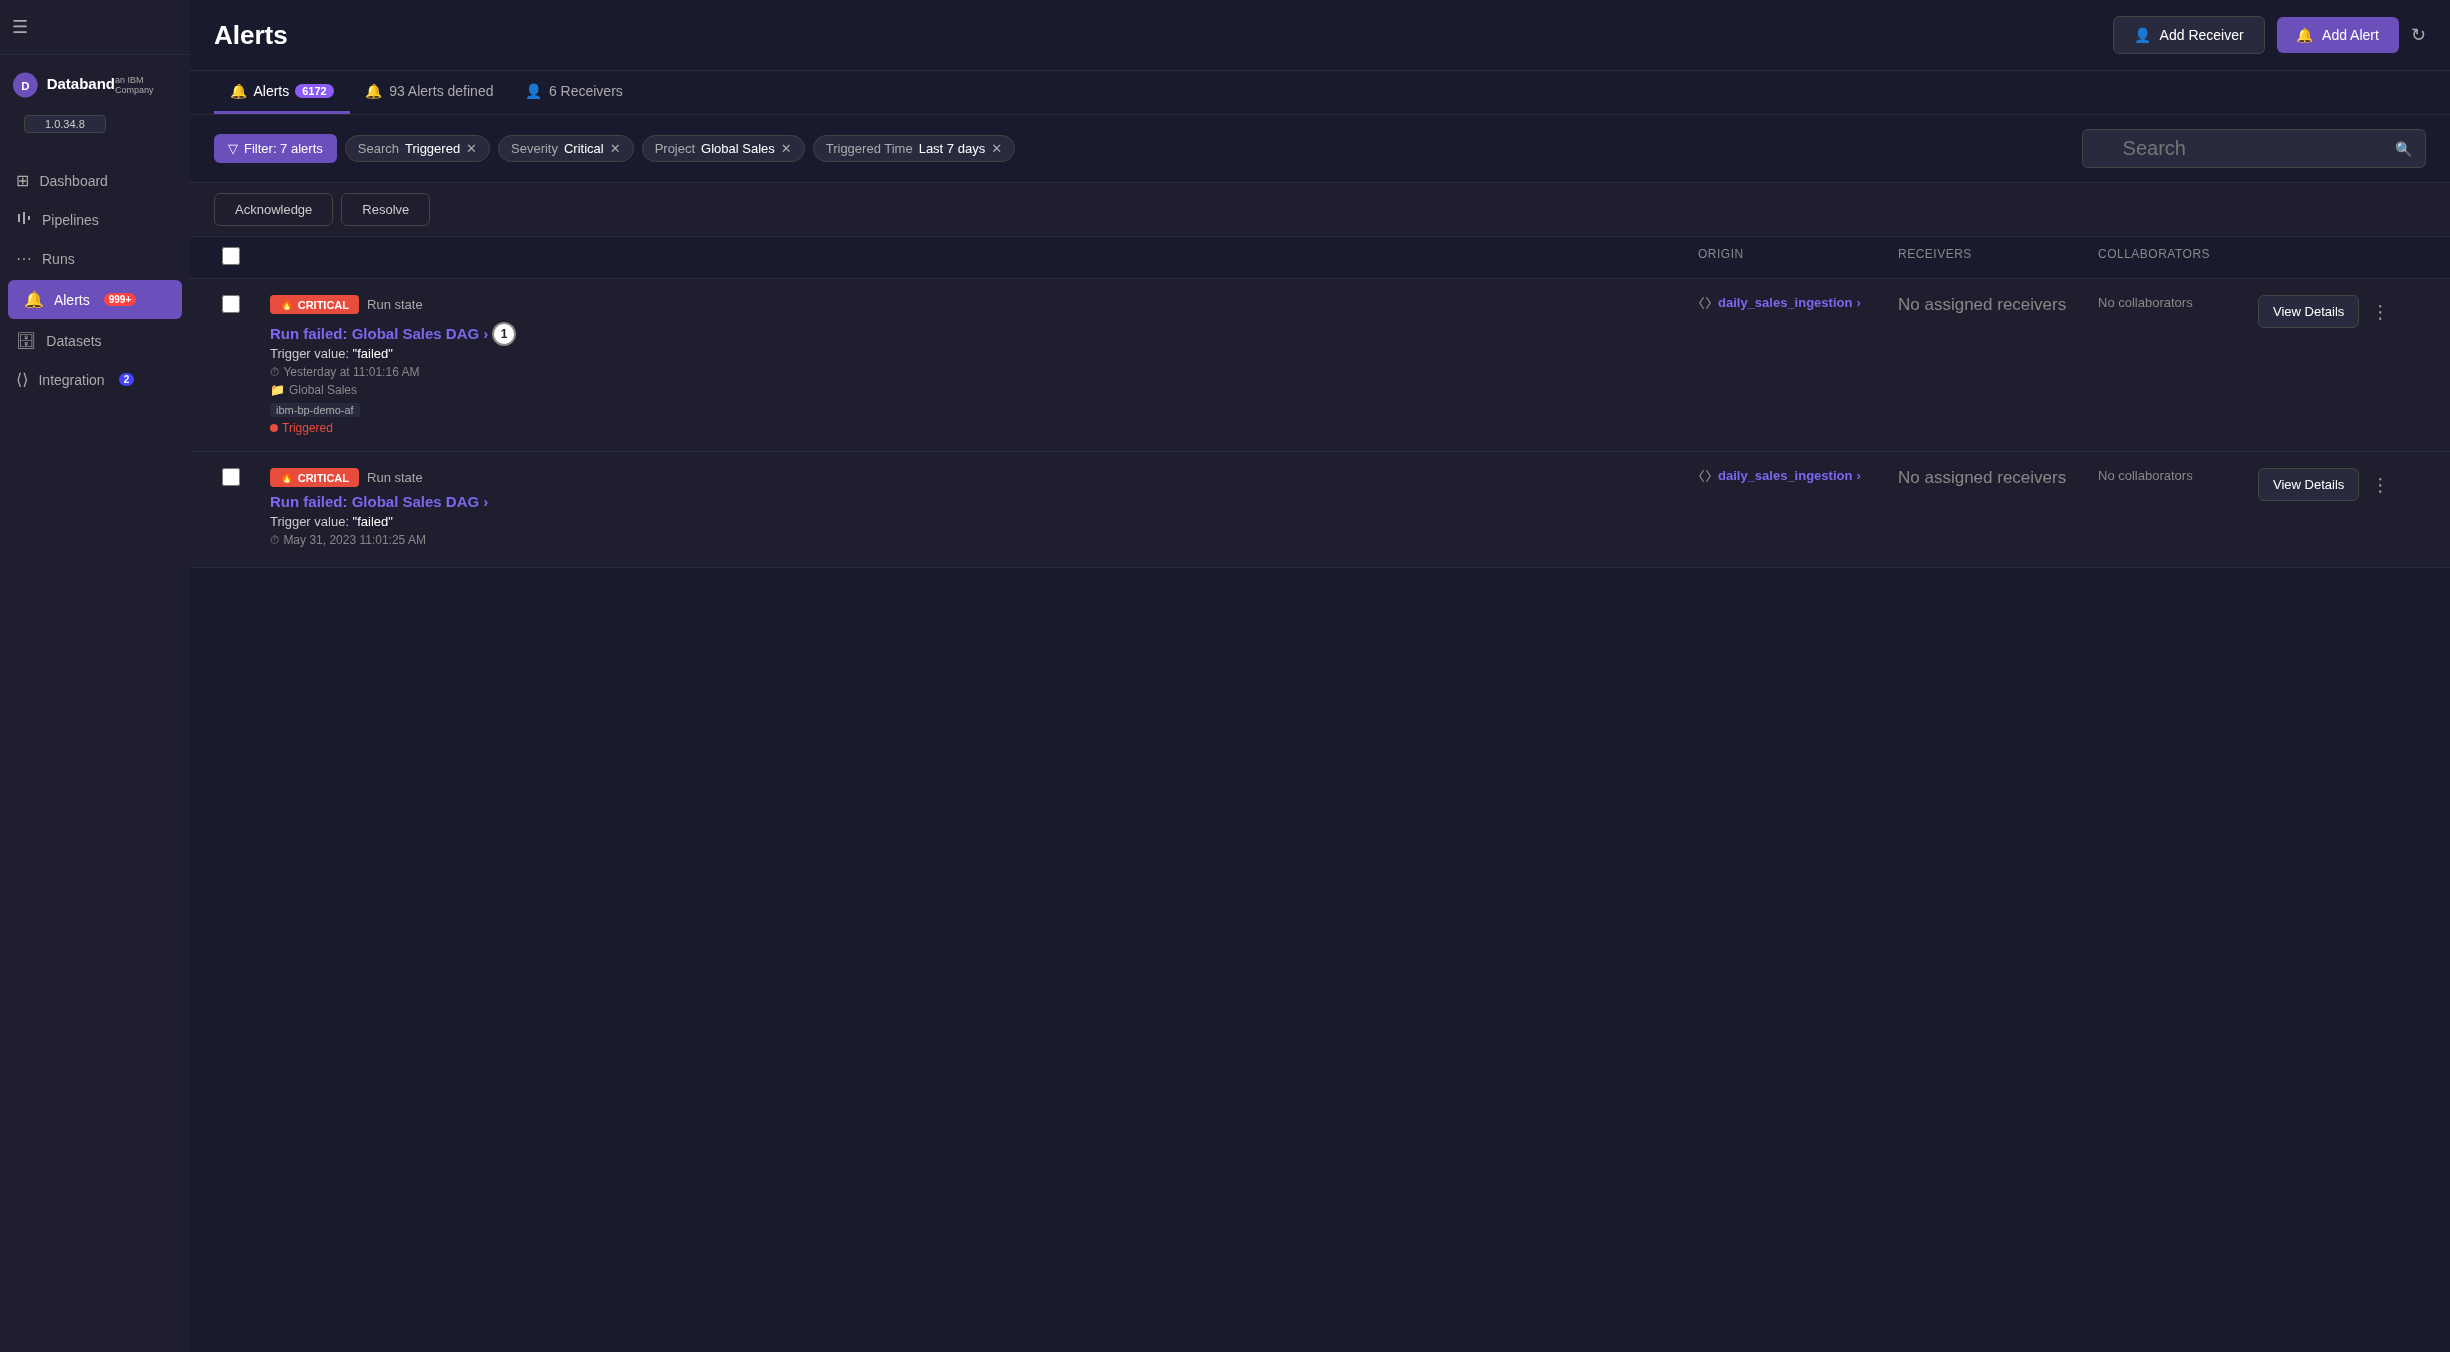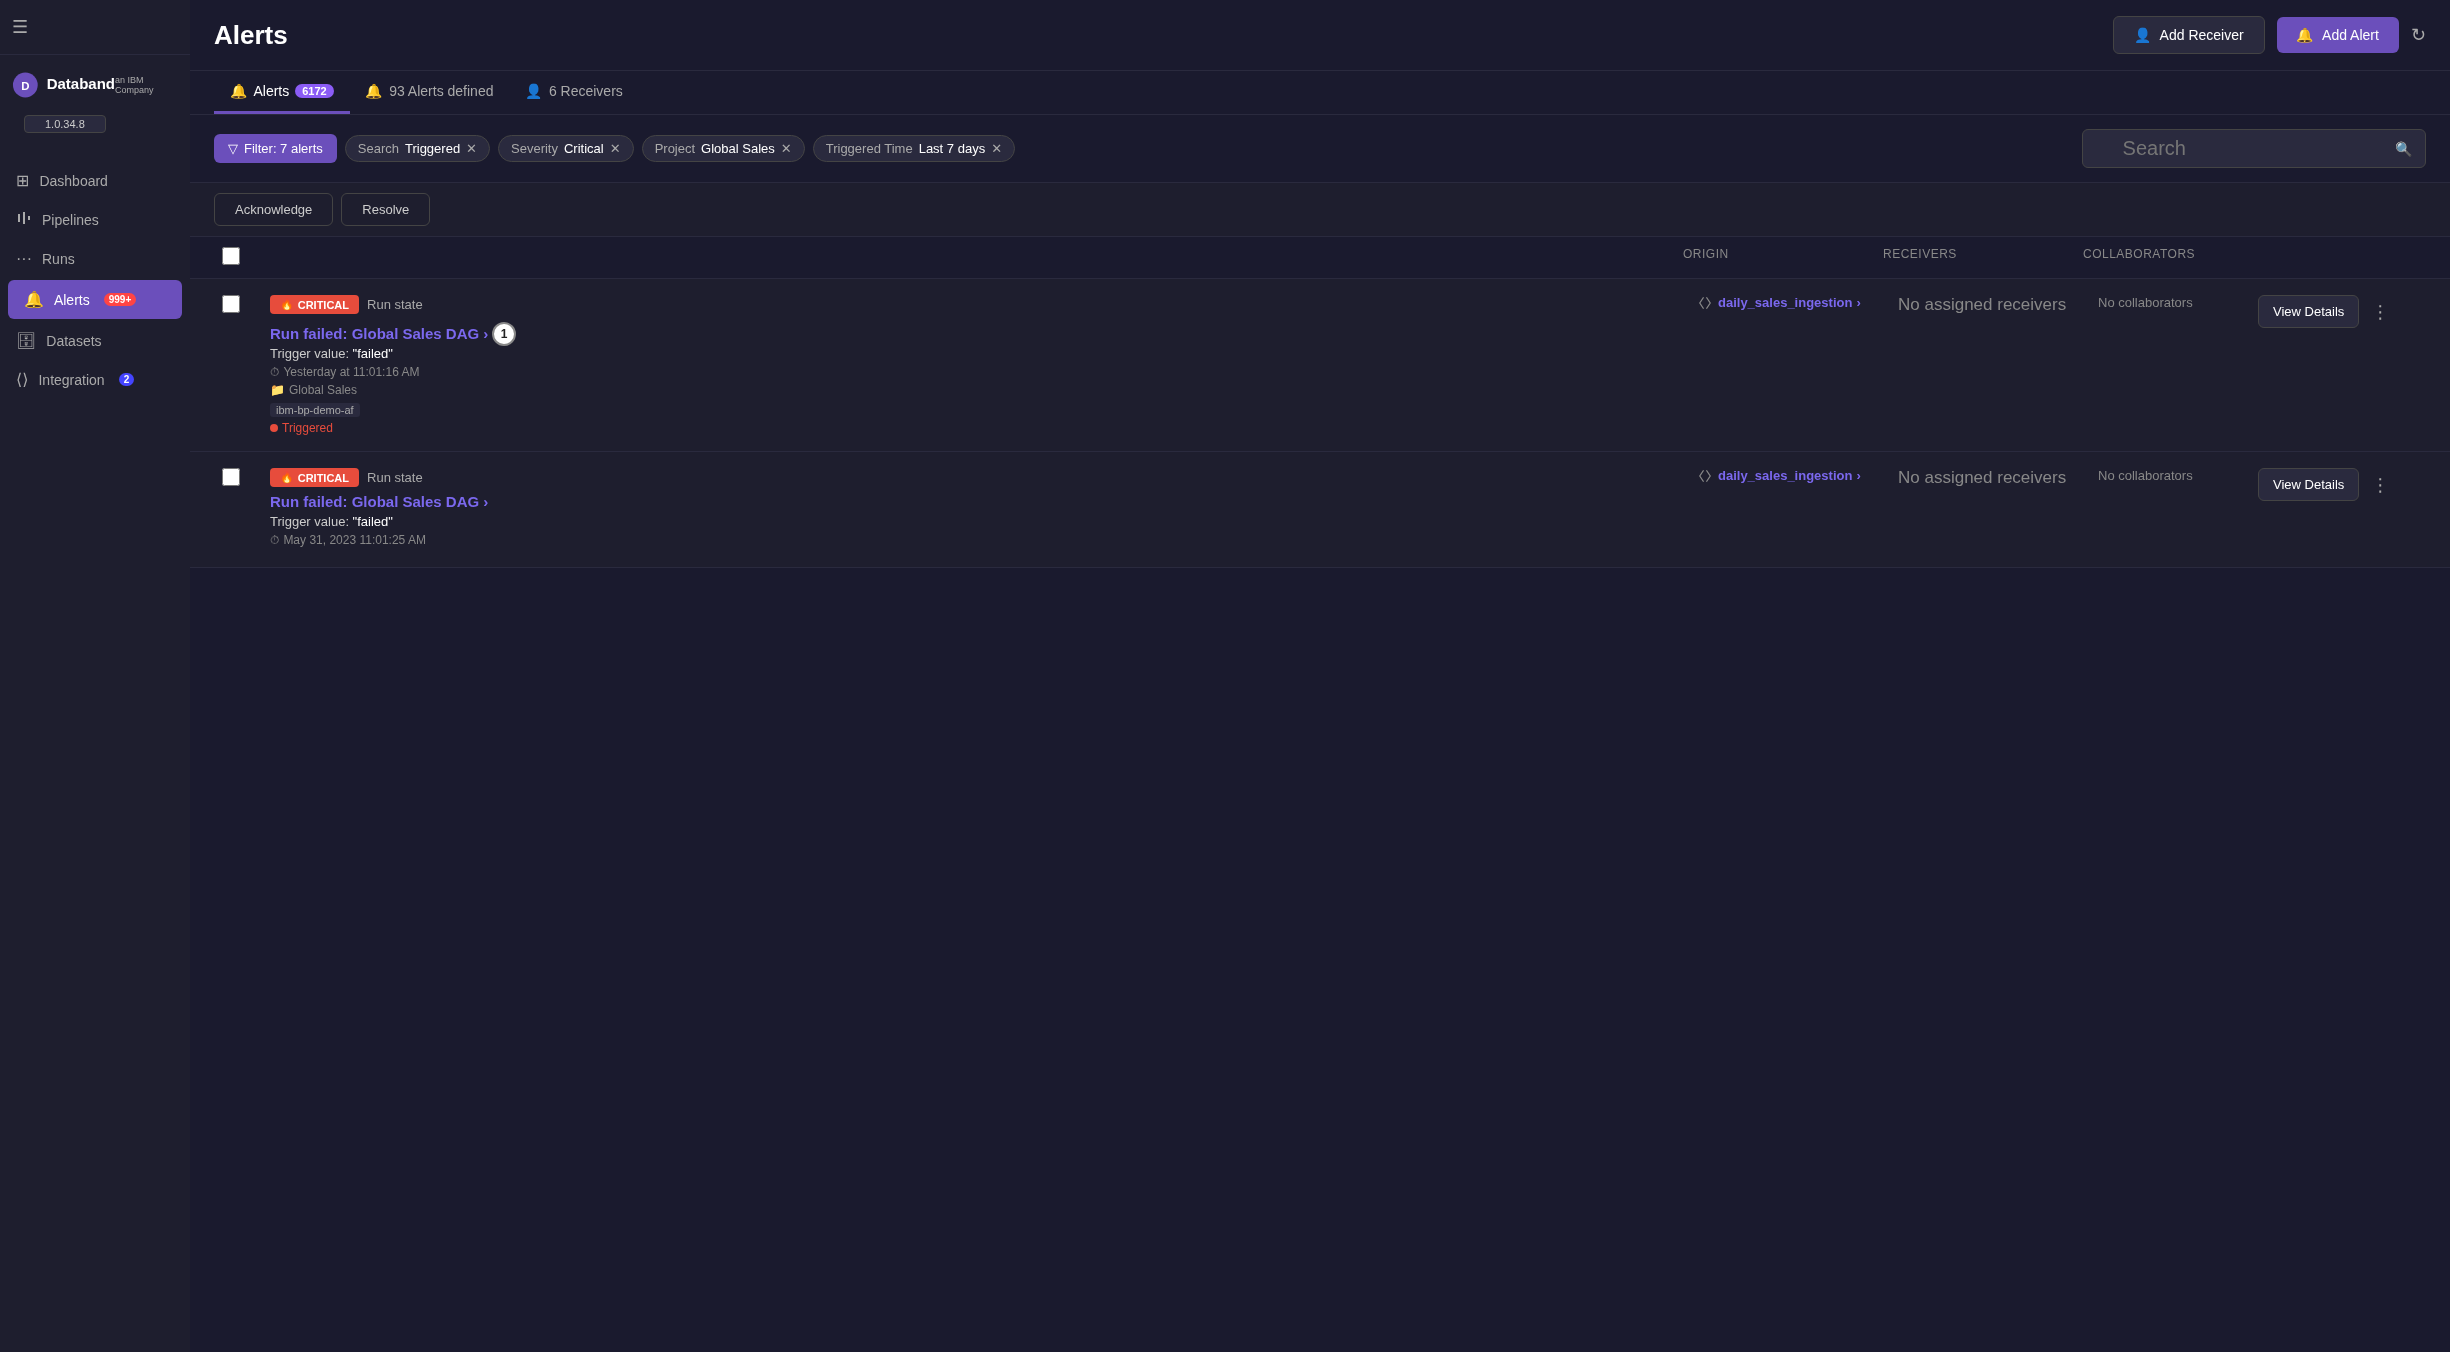--- a/index.html
+++ b/index.html
@@ -49,21 +49,21 @@
     .filter-chip .chip-close { color: #aaa; cursor: pointer; }
     .search-box { margin-left: auto; display: flex; align-items: center; background: #2a2a3e; border: 1px solid #444; border-radius: 6px; padding: 7px 12px; gap: 8px; min-width: 220px; }
     .search-box input { background: transparent; border: none; outline: none; color: #7dd3fc; font-size: 20px; flex: 1; margin-left: 28px; }
     .search-icon { color: #aaa; }
 
     
     .actions-bar { padding: 10px 24px; display: flex; gap: 8px; background: #1e1e2e; border-bottom: 1px solid #2a2a3e; }
     .btn-action { background: transparent; border: 1px solid #444; color: #ccc; border-radius: 6px; padding: 8px 20px; cursor: pointer; font-size: 13px; }
 
     
-    .table-header { display: grid; grid-template-columns: 48px 1fr 200px 200px 160px 160px 40px; padding: 10px 15px 10px 24px; color: #888; font-size: 12px; text-transform: uppercase; letter-spacing: 0.5px; border-bottom: 1px solid #2a2a3e; background: #1a1a2e; }
+    .table-header { display: grid; grid-template-columns: 48px 1fr 200px 200px 160px 160px 40px; padding: 10px 0 10px 24px; color: #888; font-size: 12px; text-transform: uppercase; letter-spacing: 0.5px; border-bottom: 1px solid #2a2a3e; background: #1a1a2e; }
     .table-header .col { padding: 0 8px; }
 
     
     .table-body { flex: 1; overflow-y: auto; }
     .alert-row { display: grid; grid-template-columns: 48px 1fr 200px 200px 160px 160px 40px; border-bottom: 1px solid #2a2a3e; padding: 16px 0 16px 24px; align-items: start; background: #1e1e2e; }
     .alert-row .col { padding: 0 8px; }
 
     .checkbox { width: 18px; height: 18px; border: 1px solid #555; border-radius: 3px; background: transparent; cursor: pointer; }
 
     .alert-info { }

